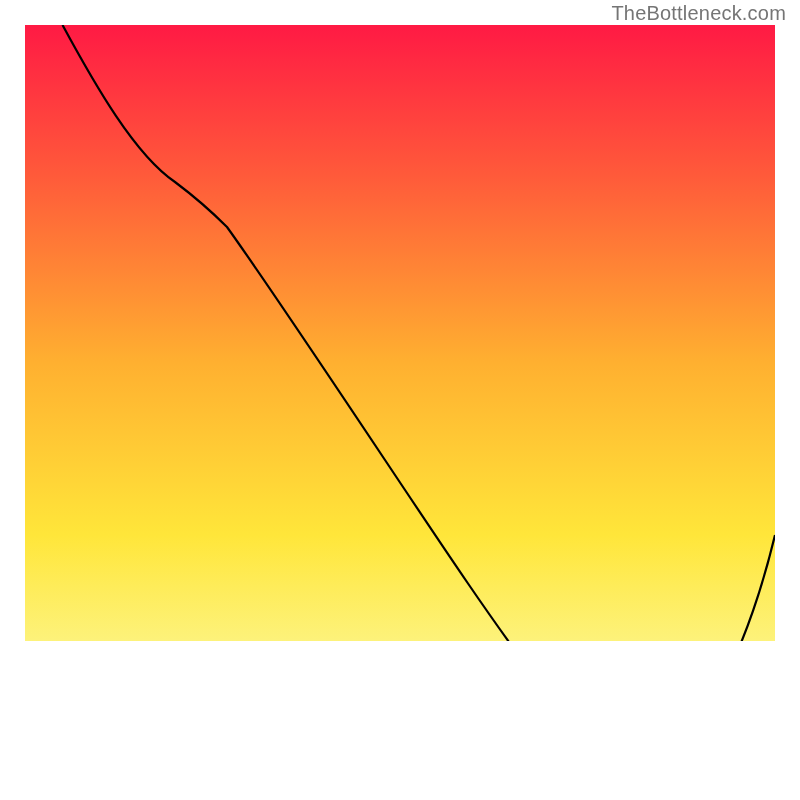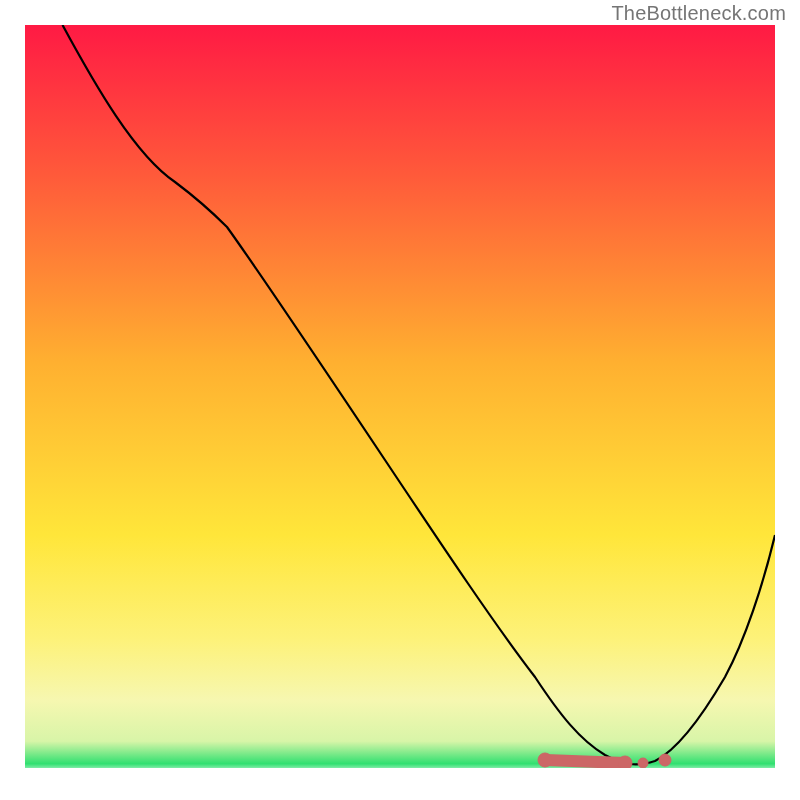--- a/index.html
+++ b/index.html
@@ -4,21 +4,21 @@
 <style>
   body {
     margin: 0;
     padding: 0;
     background: #ffffff;
     font-family: Arial, Helvetica, sans-serif;
   }
   .wrap {
     position: relative;
     width: 800px;
-    height: 768px;
+    height: 641px;
     text-align: right;
   }
   .attribution {
     position: absolute;
     top: 2px;
     right: 14px;
     font-size: 20px;
     color: #757575;
     font-weight: 400;
     letter-spacing: 0.2px;

